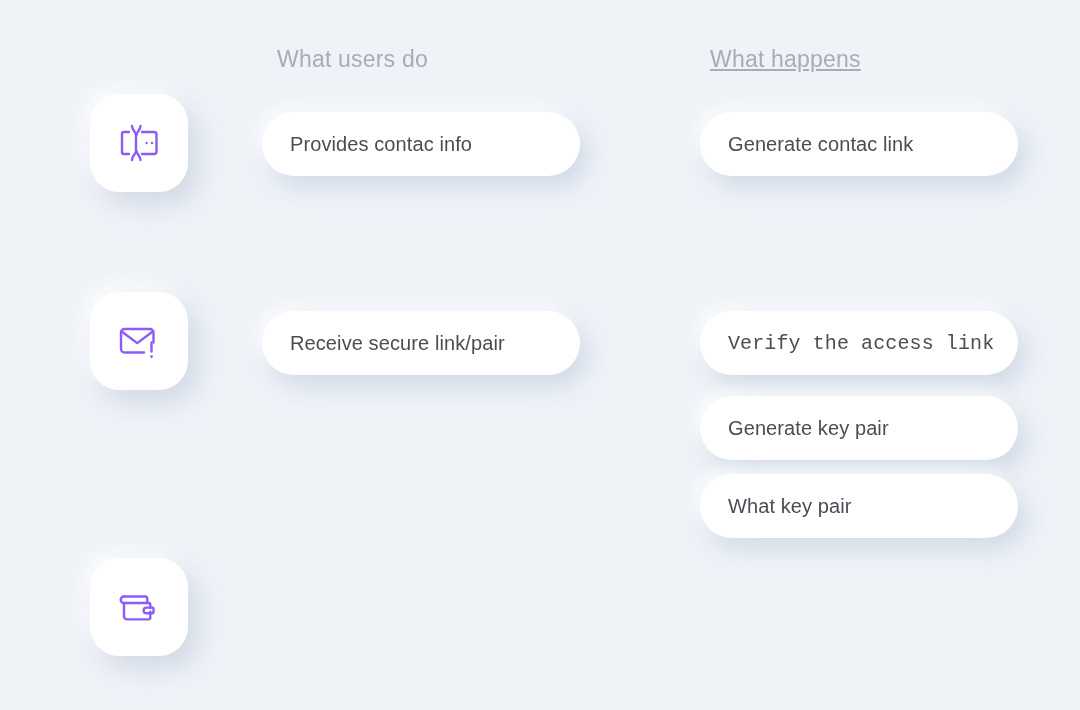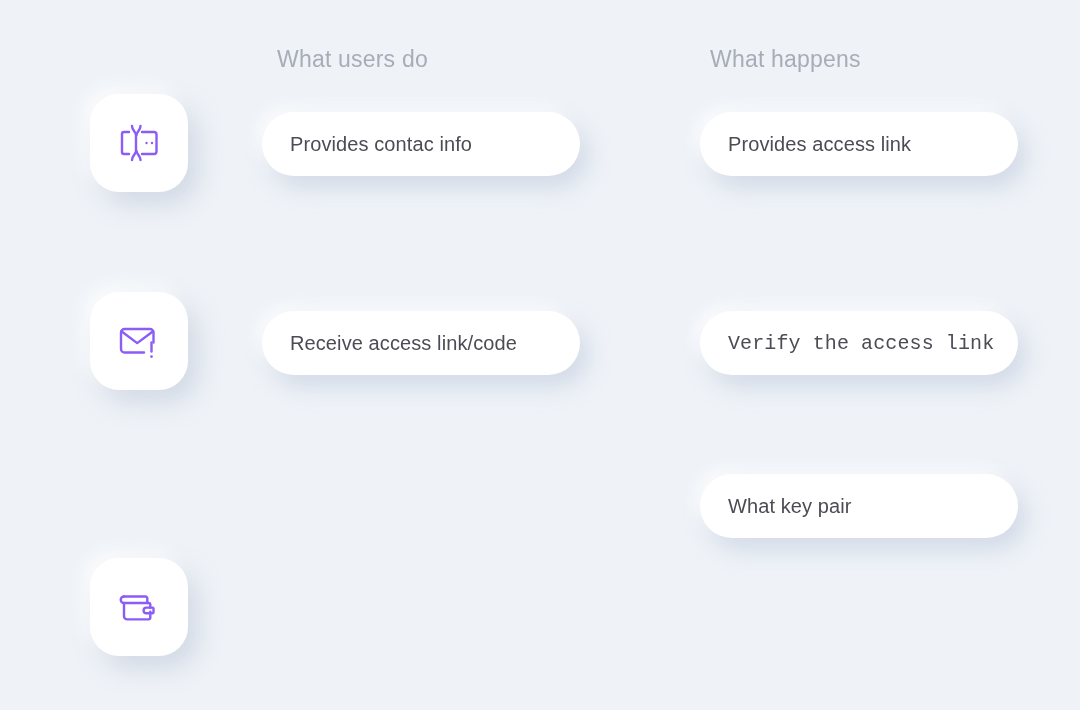--- a/index.html
+++ b/index.html
@@ -25,21 +25,21 @@
   
   .col-header {
     position: absolute;
     font-size: 23px;
     font-weight: 400;
     color: #a6adb8;
     letter-spacing: 0.2px;
     white-space: nowrap;
   }
   #hdr-users   { left: 277px; top: 46px; }
-  #hdr-happens { left: 710px; top: 46px; }
+  #hdr-happens { left: 710px; top: 46px; text-decoration: underline; }
 
   
   .icon-card {
     position: absolute;
     width: 98px;
     height: 98px;
     border-radius: 29px;
     background: #ffffff;
     box-shadow:
       10px 12px 26px rgba(172, 183, 204, 0.45),
@@ -144,31 +144,34 @@
         <path d="M41.6 28.6 H35.4 a2.8 2.8 0 0 0 0 5.6 H41.6 a0.9 0.9 0 0 0 0.9 -0.9 V29.5 a0.9 0.9 0 0 0 -0.9 -0.9 Z"></path>
       </svg>
     </span>
   </div>
 
   <div class="pill col-left" id="pill-l-0">
     <span class="pill-label">Provides contac info</span>
   </div>
 
   <div class="pill col-left" id="pill-l-1">
-    <span class="pill-label">Receive access link/code</span>
+    <span class="pill-label">Receive secure link/pair</span>
   </div>
 
 
   <div class="pill col-right" id="pill-r-0">
-    <span class="pill-label">Provides access link</span>
+    <span class="pill-label">Generate contac link</span>
   </div>
 
 
   <div class="pill col-right" id="pill-r-2">
     <span class="pill-label">Verify the access link</span>
   </div>
 
+  <div class="pill col-right" id="pill-r-3">
+    <span class="pill-label">Generate key pair</span>
+  </div>
 
   <div class="pill col-right" id="pill-r-4">
     <span class="pill-label">What key pair</span>
   </div>
 
 </div>
 
 </body></html>

